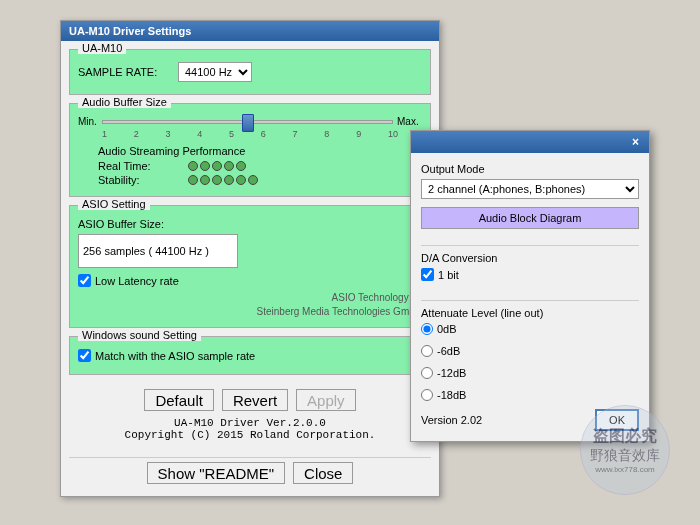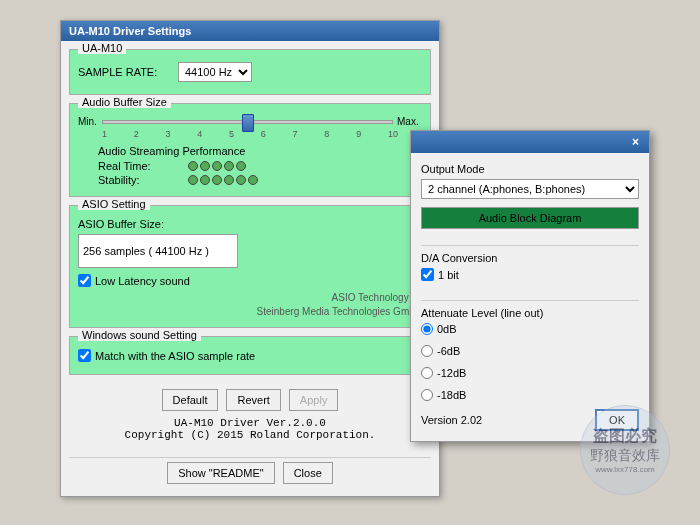--- a/index.html
+++ b/index.html
@@ -84,21 +84,21 @@
       border: 1px solid #999;
       background: white;
       padding: 0 2px;
     }
 
     
     .btn {
       background: #f0f0f0;
       border: 1px solid #999;
       padding: 2px 10px;
-      font-size: 11px;
+      font-size: 15px;
       cursor: pointer;
       height: 22px;
     }
 
     .btn-blue {
       background: white;
       border: 2px solid #4a7fbf;
       padding: 2px 8px;
       font-size: 11px;
       cursor: pointer;
@@ -267,21 +267,21 @@
       height: 20px;
       font-size: 11px;
       border: 1px solid #999;
       background: white;
       margin-bottom: 8px;
     }
 
     .device-btn {
       width: 100%;
       height: 22px;
-      background: #15803d;
+      background: #c4b5fd;
       border: 1px solid #999;
       font-size: 11px;
       cursor: pointer;
       margin-bottom: 10px;
     }
 
     .divider {
       border: none;
       border-top: 1px solid #ccc;
       margin: 6px 0;
@@ -422,21 +422,21 @@
       <span class="group-box-title">ASIO Setting</span>
       <div class="group-inner">
         <div class="row">
           <span class="label-col">ASIO Buffer Size:</span>
         </div>
         <div style="margin-bottom:6px;">
           <input class="asio-input" type="text" value="256 samples ( 44100 Hz )" readonly="" style="">
         </div>
         <div class="checkbox-row">
           <input type="checkbox" checked="" style="">
-          <span>Low Latency sound</span>
+          <span>Low Latency rate</span>
         </div>
         <div class="asio-credit">
           <span>ASIO Technology by</span><br>
           <span>Steinberg Media Technologies GmbH</span>
         </div>
       </div>
     </div>
 
     <div class="group-box">
       <span class="group-box-title">Windows sound Setting</span>

